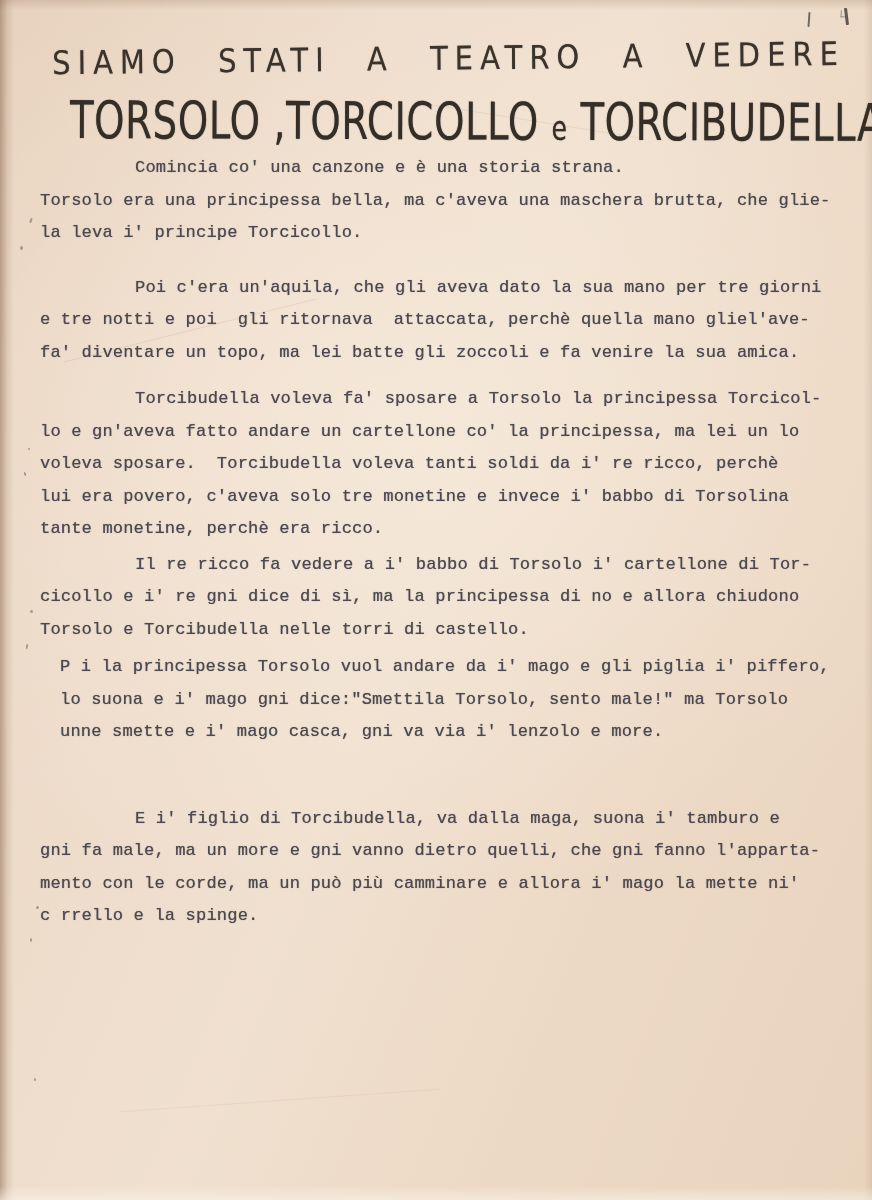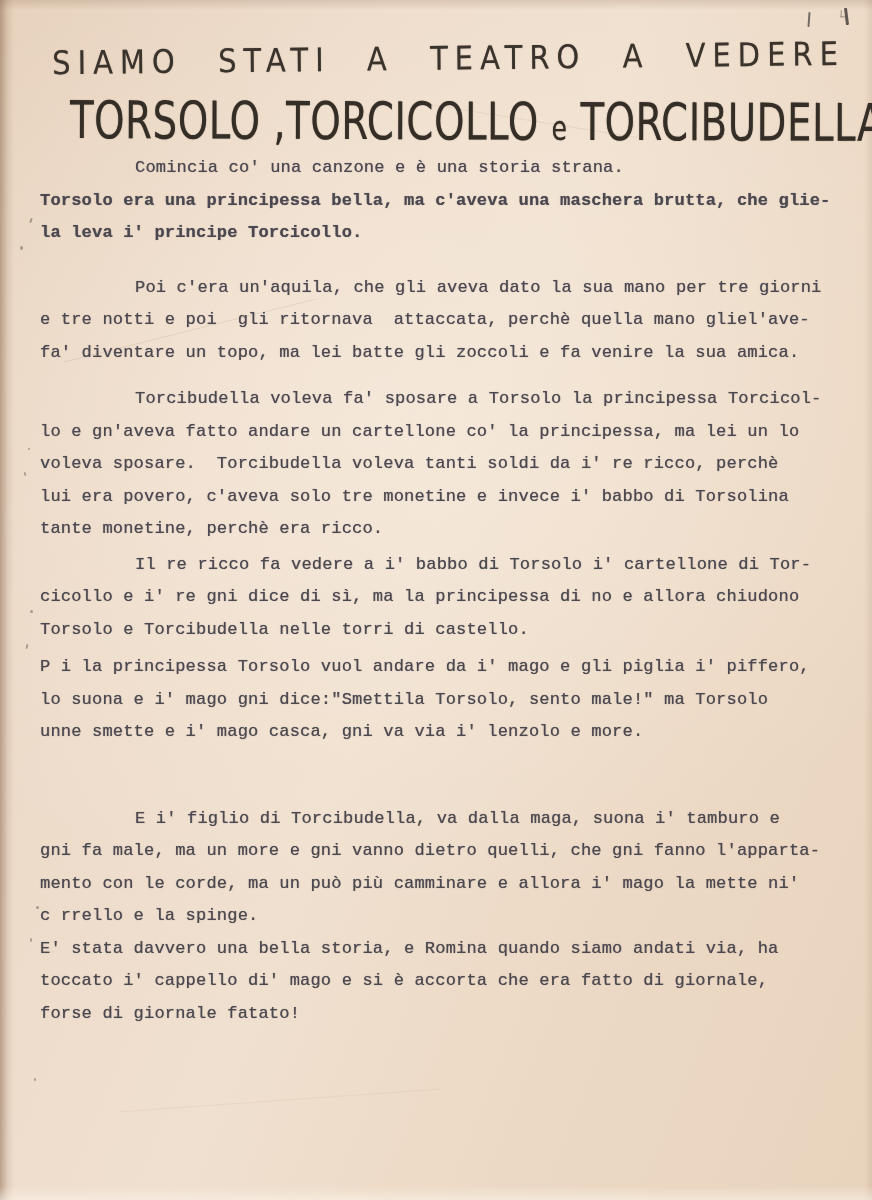--- a/index.html
+++ b/index.html
@@ -53,25 +53,25 @@
   
   .doc-body{
     position:absolute;left:40px;top:152px;width:800px;
     font-size:17px;color:#4b4850;
     text-shadow:0 0 1px rgba(70,65,72,0.55), 0.4px 0.4px 0px rgba(70,65,72,0.25);
     letter-spacing:0.2px;
   }
   .line{white-space:pre;line-height:32.5px;height:32.5px;}
   .block.indent .line:first-child{text-indent:95px;}
   .block:nth-child(1){margin-top:0;}
-  .block:nth-child(2){margin-top:0;font-weight:bold;}
+  .block:nth-child(2){margin-top:0;}
   .block:nth-child(3){margin-top:22px;}
   .block:nth-child(4){margin-top:14px;}
   .block:nth-child(5){margin-top:3px;}
-  .block:nth-child(6){margin-top:5px;}
+  .block:nth-child(6){margin-top:5px;margin-left:20px;}
   .block:nth-child(7){margin-top:54px;}
 
   
   .pen-mark-1{position:absolute;left:808px;top:12px;width:2px;height:15px;
     background:#4a443f;opacity:0.75;transform:rotate(4deg);border-radius:1px;}
   .pen-mark-2{position:absolute;left:845px;top:8px;width:3px;height:17px;
     background:#3e3833;opacity:0.8;transform:rotate(-7deg);border-radius:1px;}
   .pen-mark-2::after{content:"";position:absolute;left:-4px;top:2px;width:4px;height:6px;
     border-left:1.5px solid #3e3833;border-bottom:1.5px solid #3e3833;opacity:0.6;transform:rotate(10deg);}
 
@@ -147,20 +147,15 @@
         <div class="line">P i la principessa Torsolo vuol andare da i' mago e gli piglia i' piffero,</div>
         <div class="line">lo suona e i' mago gni dice:"Smettila Torsolo, sento male!" ma Torsolo</div>
         <div class="line">unne smette e i' mago casca, gni va via i' lenzolo e more.</div>
       </div>
       <div class="block indent">
         <div class="line">E i' figlio di Torcibudella, va dalla maga, suona i' tamburo e</div>
         <div class="line">gni fa male, ma un more e gni vanno dietro quelli, che gni fanno l'apparta-</div>
         <div class="line">mento con le corde, ma un può più camminare e allora i' mago la mette ni'</div>
         <div class="line">c rrello e la spinge.</div>
       </div>
-      <div class="block">
-        <div class="line">E' stata davvero una bella storia, e Romina quando siamo andati via, ha</div>
-        <div class="line">toccato i' cappello di' mago e si è accorta che era fatto di giornale,</div>
-        <div class="line">forse di giornale fatato!</div>
-      </div>
     </div>
 
 </div>
 
 </body></html>

